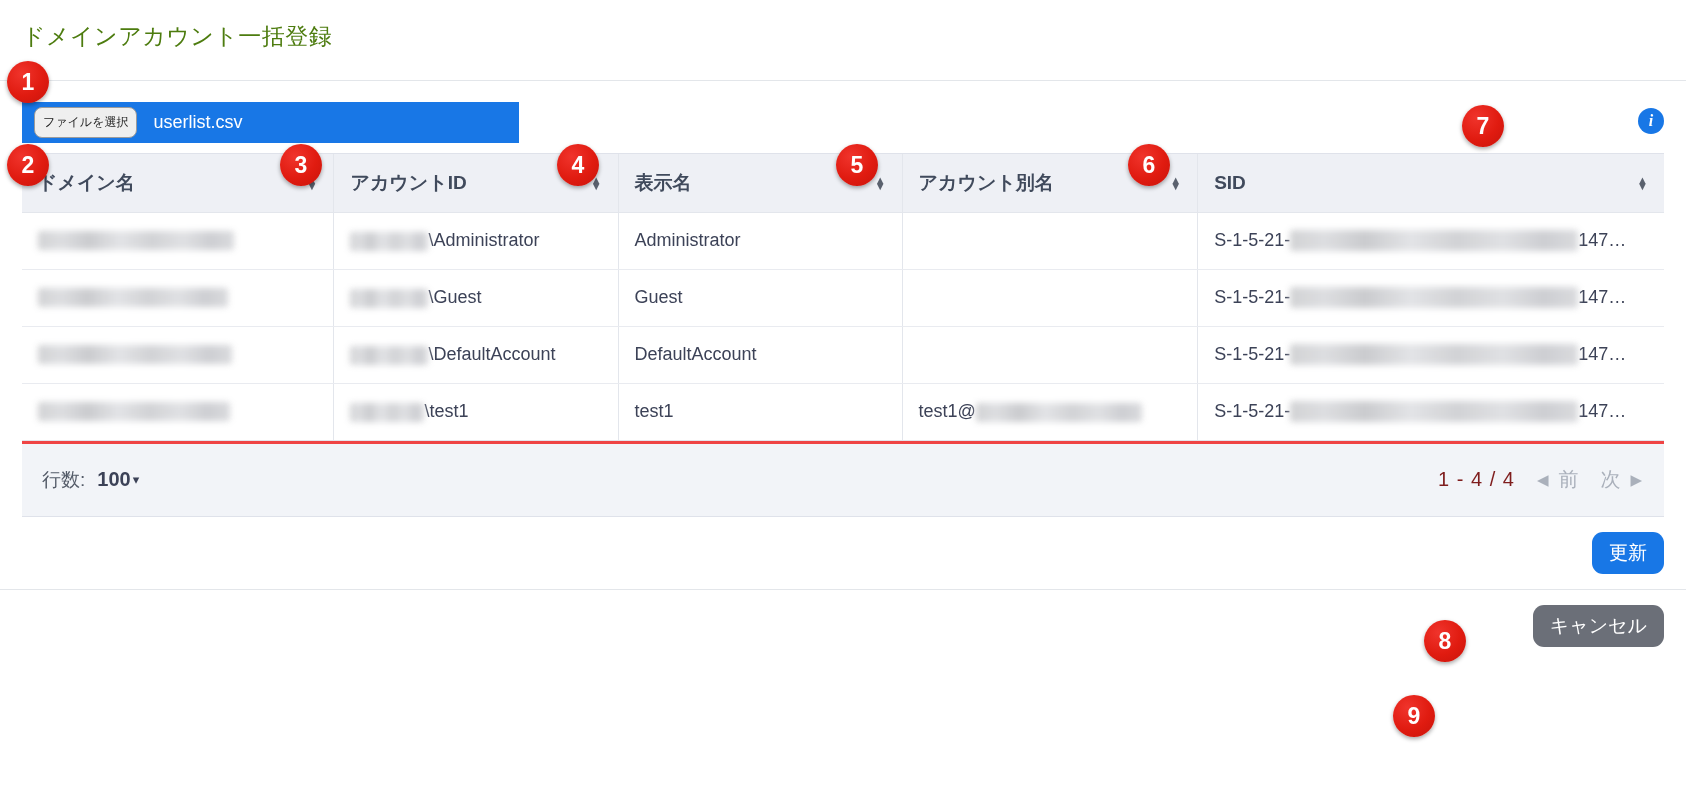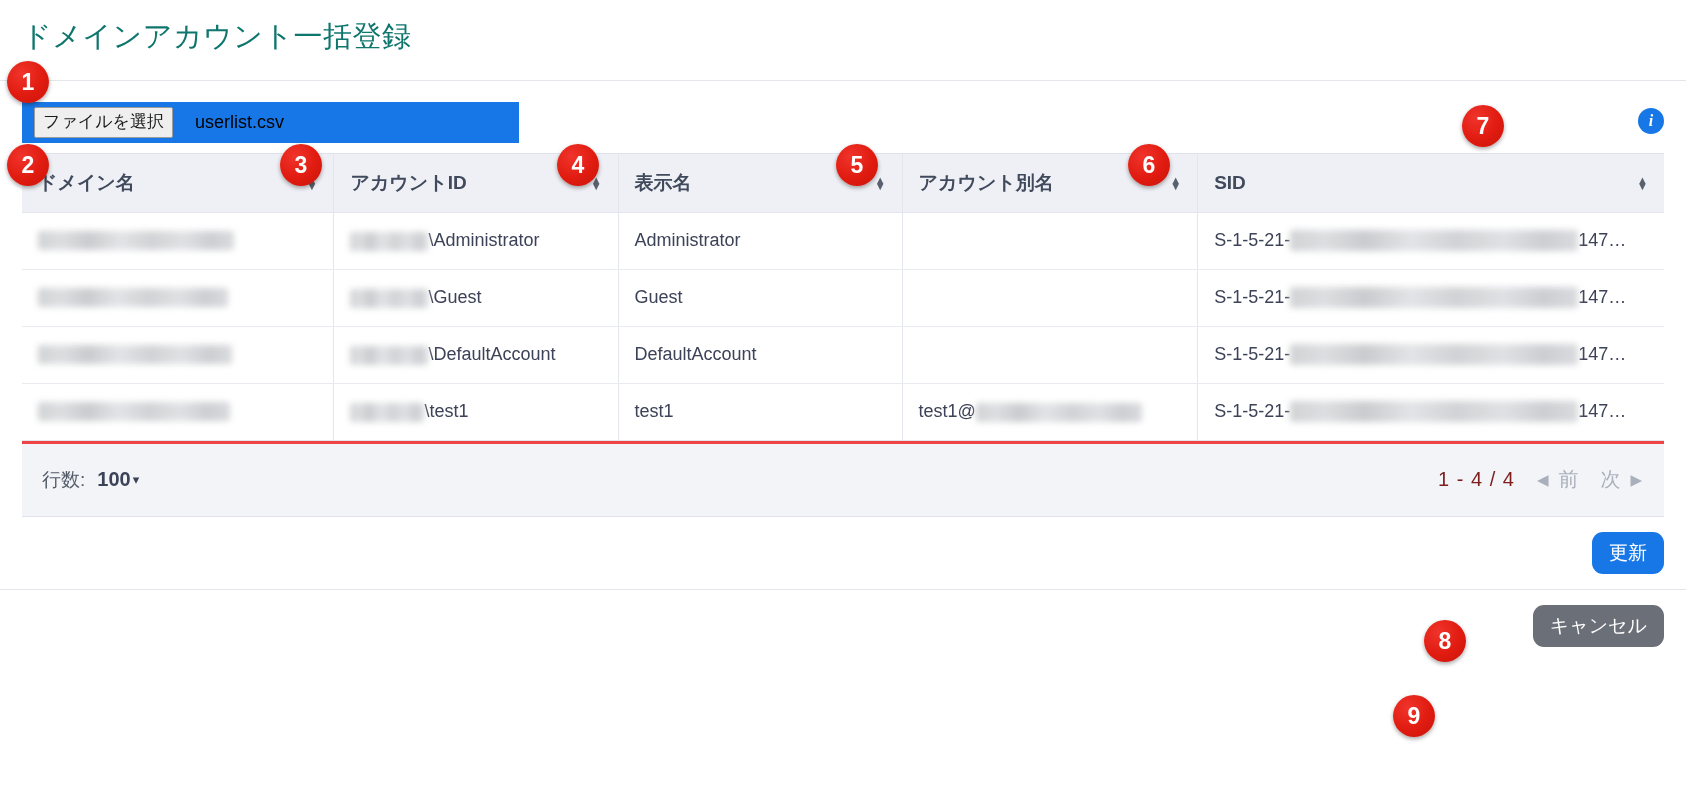--- a/index.html
+++ b/index.html
@@ -9,23 +9,23 @@
     height: 811px;
     background: #ffffff;
     font-family: "Liberation Sans", "DejaVu Sans", sans-serif;
     color: #3c4257;
     overflow: hidden;
     position: relative;
   }
 
   
   .page-title {
-    font-size: 29px;
+    font-size: 23px;
     font-weight: 400;
-    color: #0f766e;
+    color: #4d7c0f;
     padding: 16px 0 0 22px;
     letter-spacing: 0.5px;
     line-height: 40px;
   }
   .title-rule {
     height: 1px;
     background: #e3e6ea;
     margin-top: 24px;
   }
 
@@ -42,32 +42,32 @@
     height: 41px;
     background: #1877e6;
     border: none;
     display: flex;
     align-items: center;
     padding-left: 12px;
   }
   .file-button {
     background: #efefef;
     border: 1px solid #9b9b9b;
-    border-radius: 2px;
-    font-size: 17px;
+    border-radius: 8px;
+    font-size: 12px;
     color: #1b1b1b;
     padding: 3px 8px 4px 8px;
     font-family: "Liberation Sans", "DejaVu Sans", sans-serif;
     line-height: 22px;
     cursor: pointer;
   }
   .file-name {
-    color: #000000;
+    color: #ffffff;
     font-size: 18px;
-    margin-left: 22px;
+    margin-left: 16px;
   }
 
   
   .info-icon {
     position: absolute;
     right: 22px;
     top: 27px;
     width: 26px;
     height: 26px;
     border-radius: 50%;

